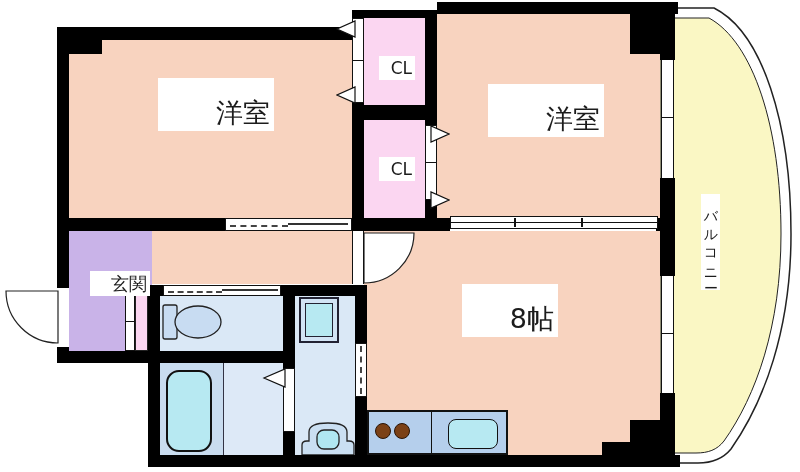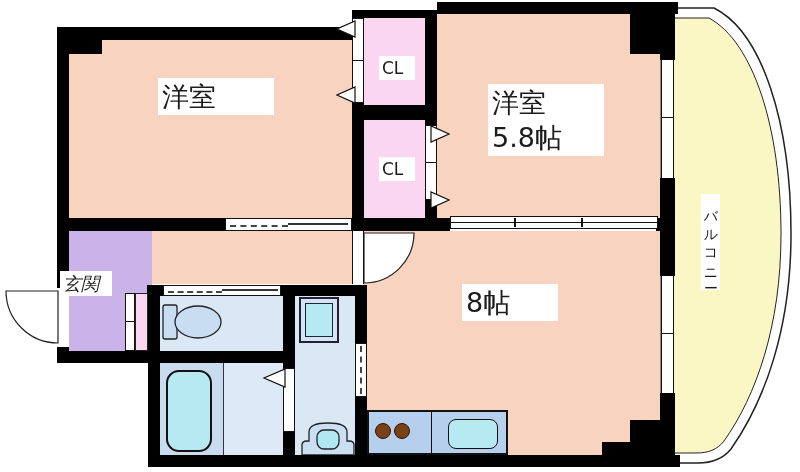--- a/index.html
+++ b/index.html
@@ -15,22 +15,22 @@
   .fill-wet{background:var(--c-wetroom,#DAE8F6);}
   .fill-bath{background:var(--c-bath-floor,#C9DCEF);}
   .fill-bath-light{background:var(--c-bath-floor-light,#DDE9F7);border-left:1px solid #334;}
   .door{position:absolute;background:#fff;border:1px solid #111;}
   .door .dash{position:absolute;border-top:2px dashed #444;height:0;}
   .door .sol{position:absolute;border-top:2px solid #333;height:0;}
   .door .htick{position:absolute;left:0;right:0;height:0;border-top:1.5px solid #111;}
   .door .vtick{position:absolute;width:2px;background:#111;}
   .window{position:absolute;background:#fff;border-left:1.5px solid #111;border-right:1.5px solid #111;}
   .fixture{position:absolute;}
-  .rlabel{position:absolute;background:#fff;color:#1c1c1c;text-align:left;padding:1px 4px;line-height:1.3;}
-  .rlabel .ln{font-size:27px;white-space:nowrap;}
+  .rlabel{position:absolute;background:#fff;color:#1c1c1c;text-align:right;padding:1px 4px;line-height:1.3;}
+  .rlabel .ln{font-size:27px;white-space:nowrap;margin-top:16px;}
   .rlabel .ln.big{font-size:34px;line-height:1.05;}
   .rlabel.small{font-size:17px;padding:1px 3px;}
   .rlabel.vert{writing-mode:vertical-rl;font-size:14px;letter-spacing:4px;padding:6px 2px;line-height:1.1;}
   .counter{position:absolute;background:var(--c-counter,#B5CFEC);border:2px solid #111;}
   .burner{position:absolute;width:16px;height:16px;border-radius:50%;
           background:var(--c-burner,#7B4116);border:1px solid #2a1506;}
   .sink{position:absolute;border-radius:8px;background:var(--c-fixture,#B7E9F2);border:1.5px solid #111;}
   .tub{position:absolute;border-radius:13px;background:var(--c-fixture,#B7E9F2);border:2px solid #111;}
   .wm-outer{position:absolute;background:#D2E4F5;border:2px solid #223;}
   .wm-inner{position:absolute;background:var(--c-fixture,#B7E9F2);border:1.5px solid #223;}
@@ -165,26 +165,25 @@
     <div class="burner" style="left:6px;top:11px;"></div>
     <div class="burner" style="left:25px;top:11px;"></div>
     <div class="sink" style="left:79px;top:7px;width:50px;height:30px;"></div>
   </div>
 
   <div class="rlabel" style="left:158px;top:78px;width:116px;">
     <div class="ln">洋室</div>
   </div>
   <div class="rlabel" style="left:488px;top:84px;width:116px;">
     <div class="ln">洋室</div>
-    <div class="ln">5.8帖</div>
   </div>
   <div class="rlabel" style="left:462px;top:284px;width:96px;">
     <div class="ln">8帖</div>
   </div>
-  <div class="rlabel small" style="left:60px;top:271px;width:52px;font-size:18px;font-style:italic;">
+  <div class="rlabel small" style="left:90px;top:271px;width:60px;font-size:18px;">
     <span>玄関</span>
   </div>
   <div class="rlabel small" style="left:379px;top:56px;width:36px;">
     <span>CL</span>
   </div>
   <div class="rlabel small" style="left:379px;top:157px;width:36px;">
     <span>CL</span>
   </div>
   <div class="rlabel vert" style="left:701px;top:194px;">
     <span>バルコニー</span>

